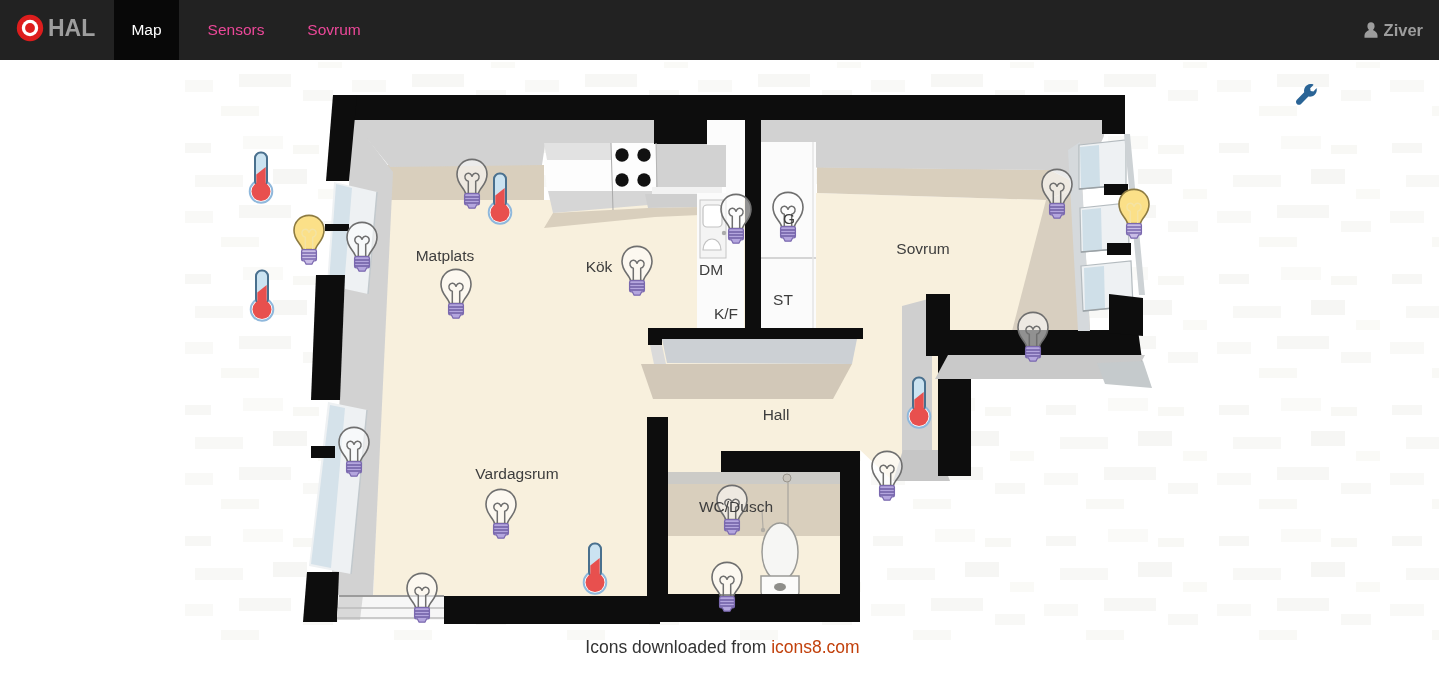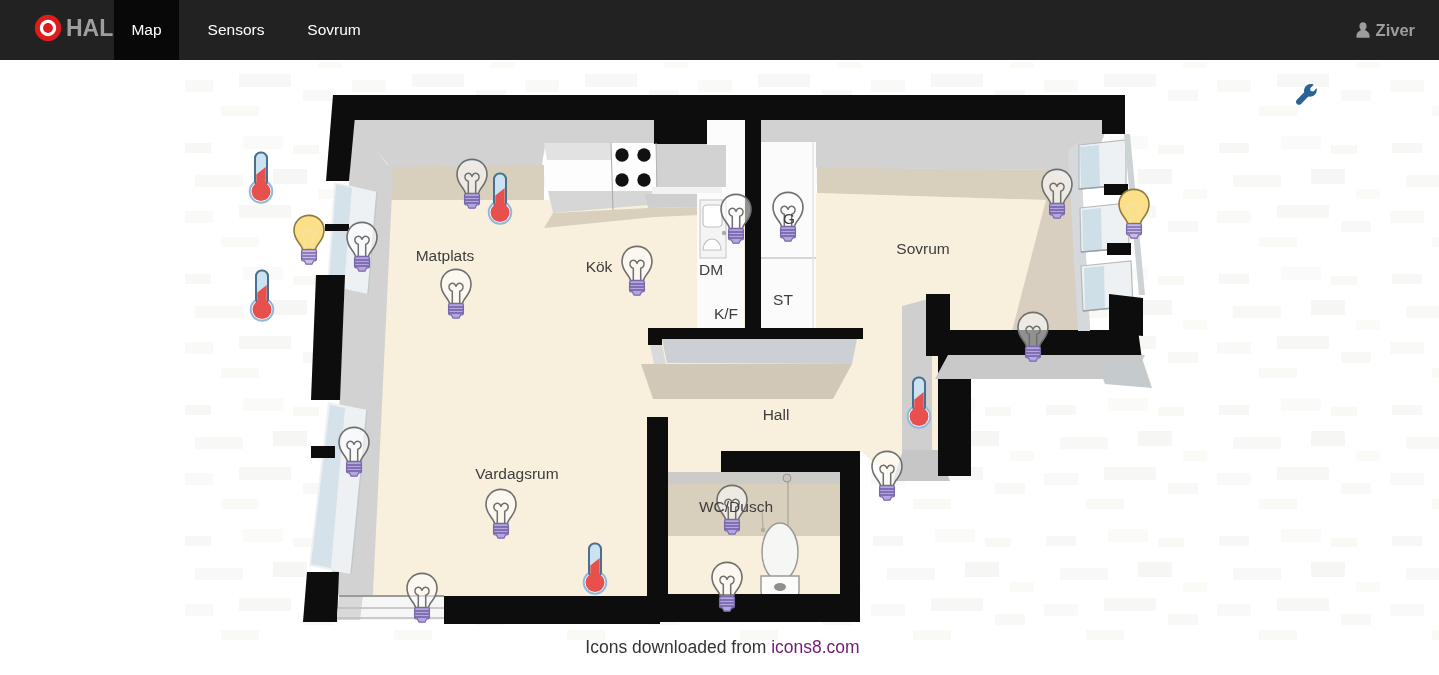--- a/index.html
+++ b/index.html
@@ -1,27 +1,27 @@
 <!DOCTYPE html>
 <html><head>
 <meta charset="utf-8">
 <style>
   html,body{margin:0;padding:0;background:#fff;width:1439px;height:675px;overflow:hidden;
     font-family:"Liberation Sans", sans-serif;}
   #navbar{position:absolute;left:0;top:0;width:1439px;height:60px;background:#222;z-index:10;}
-  #brand{position:absolute;left:34px;top:15px;display:flex;align-items:flex-end;}
+  #brand{position:absolute;left:16px;top:15px;display:flex;align-items:flex-end;}
   #brand span{color:#9e9e9e;font-size:23px;font-weight:bold;margin-left:4px;letter-spacing:0px;}
-  .navitem{position:absolute;top:0;height:60px;line-height:60px;font-size:15.5px;color:#ffffff;text-align:center;}
+  .navitem{position:absolute;top:0;height:60px;line-height:60px;font-size:15.5px;color:#ec4899;text-align:center;}
   #it-map{left:114px;width:65px;background:#080808;color:#fff;}
   #it-sensors{left:185px;width:102px;}
   #it-events{left:287px;width:94px;}
-  #user{position:absolute;right:24px;top:0;height:60px;line-height:60px;color:#9d9d9d;font-weight:bold;font-size:16.5px;}
+  #user{position:absolute;right:16px;top:0;height:60px;line-height:60px;color:#9d9d9d;font-weight:bold;font-size:16.5px;}
   #user svg{vertical-align:middle;margin-right:4px;margin-top:-3px;}
   #caption{position:absolute;left:3px;top:637px;width:1439px;text-align:center;font-size:17.5px;color:#333;z-index:5;}
-  #caption a{color:#701a75;text-decoration:none;}
+  #caption a{color:#c2410c;text-decoration:none;}
   #plan{position:absolute;left:0;top:0;z-index:1;}
 </style>
 </head>
 <body>
 <div id="navbar">
   <div id="brand">
     <svg width="28" height="28" viewBox="0 0 28 28" style="margin-top:-1px">
       <circle cx="14" cy="14" r="13.2" fill="#dd1d1d"></circle>
       <circle cx="14" cy="14" r="8.2" fill="#fff"></circle>
       <circle cx="14" cy="14" r="4.9" fill="#dd1d1d"></circle>

